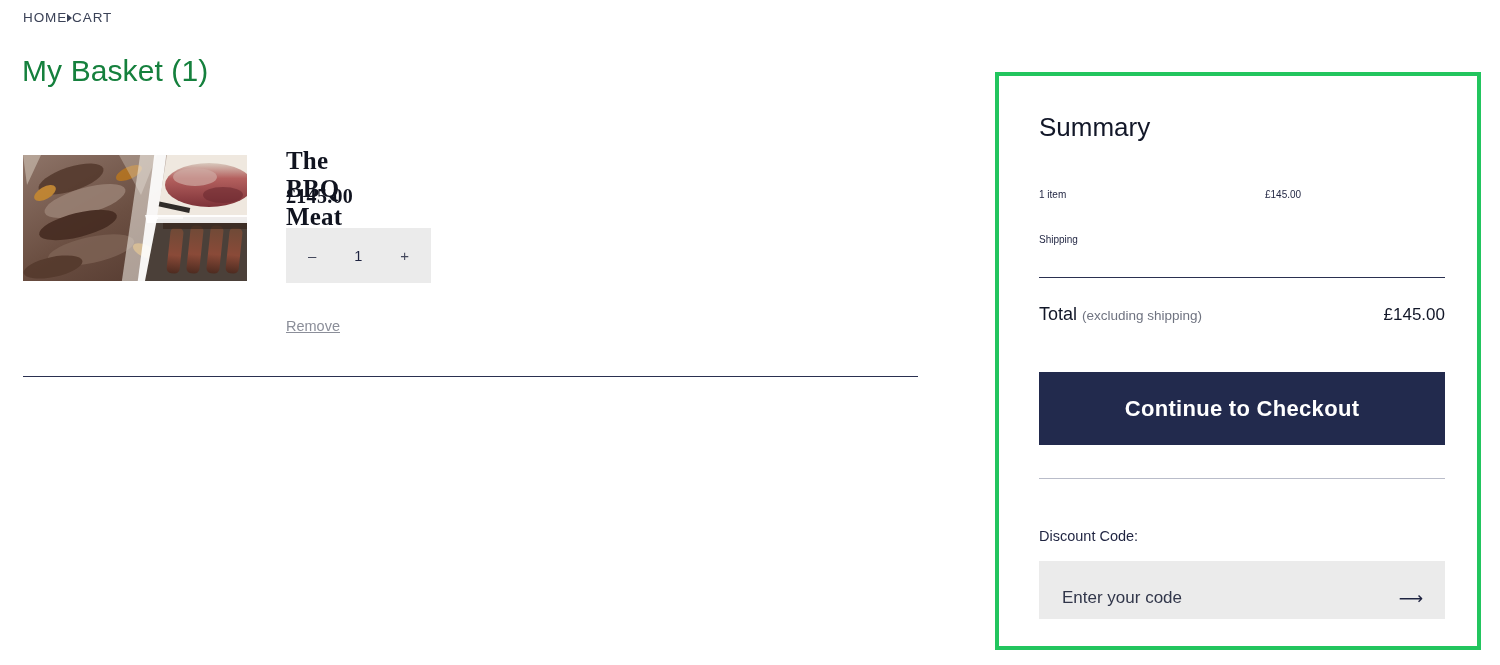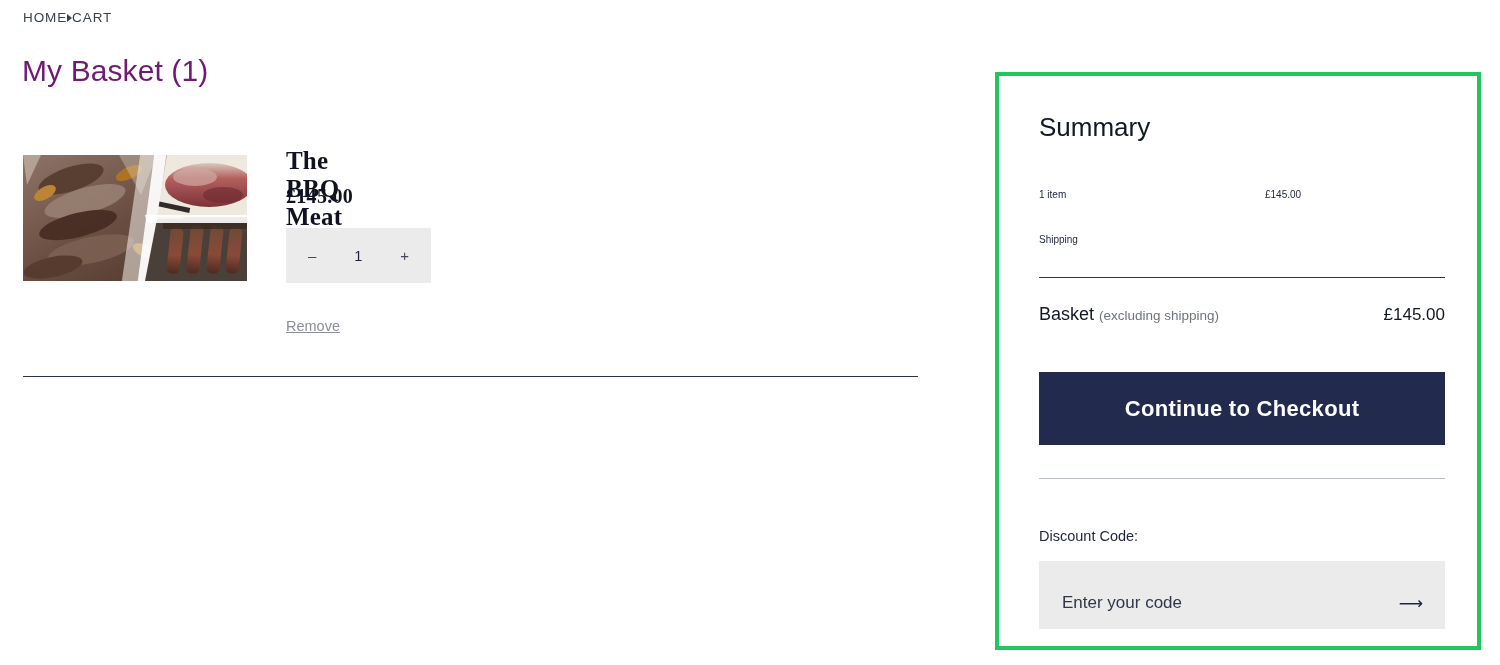--- a/index.html
+++ b/index.html
@@ -36,21 +36,21 @@
     top: 0px;
   }
 
   
   .page-title {
     position: absolute;
     left: 22px;
     top: 54px;
     font-size: 30px;
     font-weight: 400;
-    color: #701a75;
+    color: #15803d;
     letter-spacing: 0.1px;
     margin: 0;
   }
 
   
   .cart-area { position: absolute; left: 0; top: 0; }
 
   .item-thumb {
     position: absolute;
     left: 23px;
@@ -218,21 +218,21 @@
     left: 40px;
     top: 452px;
     font-size: 14.5px;
     color: #1e2340;
   }
   .discount-field {
     position: absolute;
     left: 40px;
     top: 485px;
     width: 406px;
-    height: 68px;
+    height: 58px;
     background: #ebebeb;
     display: flex;
     align-items: center;
     justify-content: space-between;
     padding: 16px 22px 0 21px;
   }
   .discount-input {
     background: transparent;
     border: none;
     outline: none;
@@ -353,21 +353,21 @@
   </div>
 
   <div class="sum-row row-shipping">
     <span>Shipping</span>
   </div>
 
   <div class="sum-line-dark"></div>
 
   <div class="total-row">
     <span>
-      <span class="total-label">Basket</span><span class="total-note">(excluding shipping)</span>
+      <span class="total-label">Total</span><span class="total-note">(excluding shipping)</span>
     </span>
     <span class="total-val">£145.00</span>
   </div>
 
   <button class="checkout-btn">Continue to Checkout</button>
 
   <div class="sum-line-light"></div>
 
   <div class="discount-label">Discount Code:</div>
 

